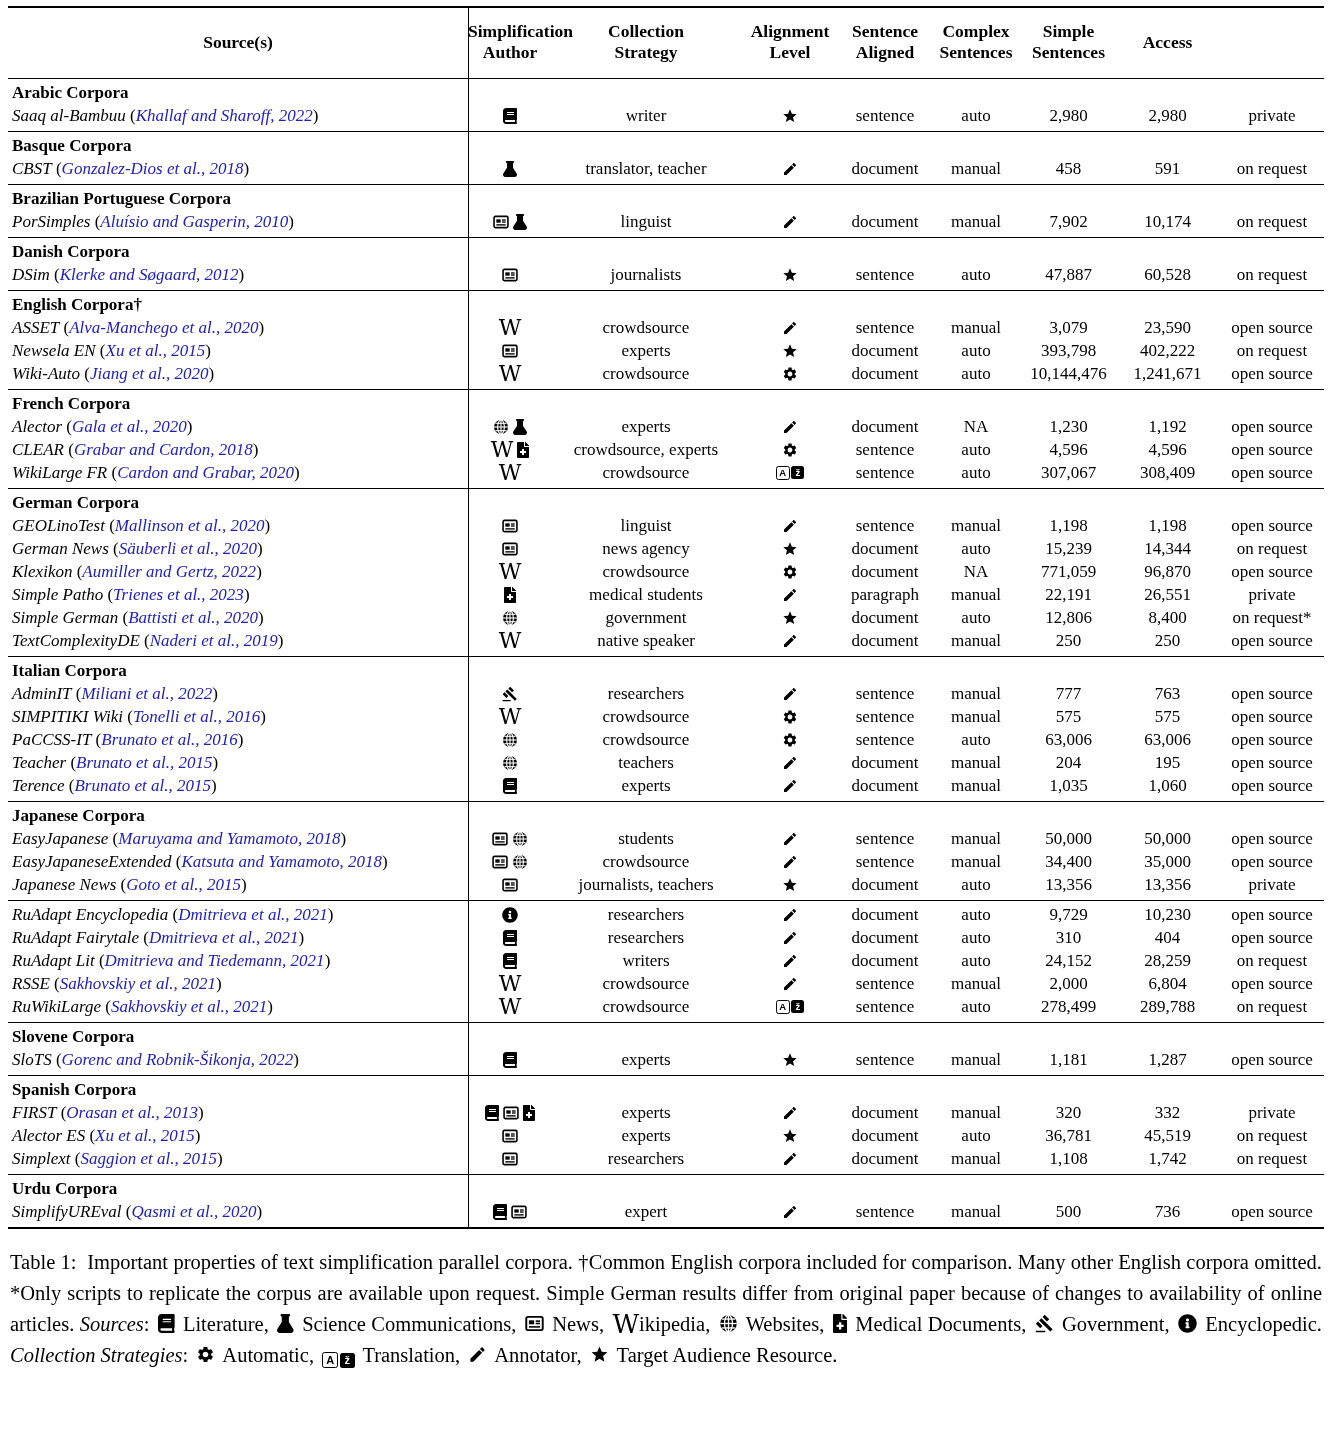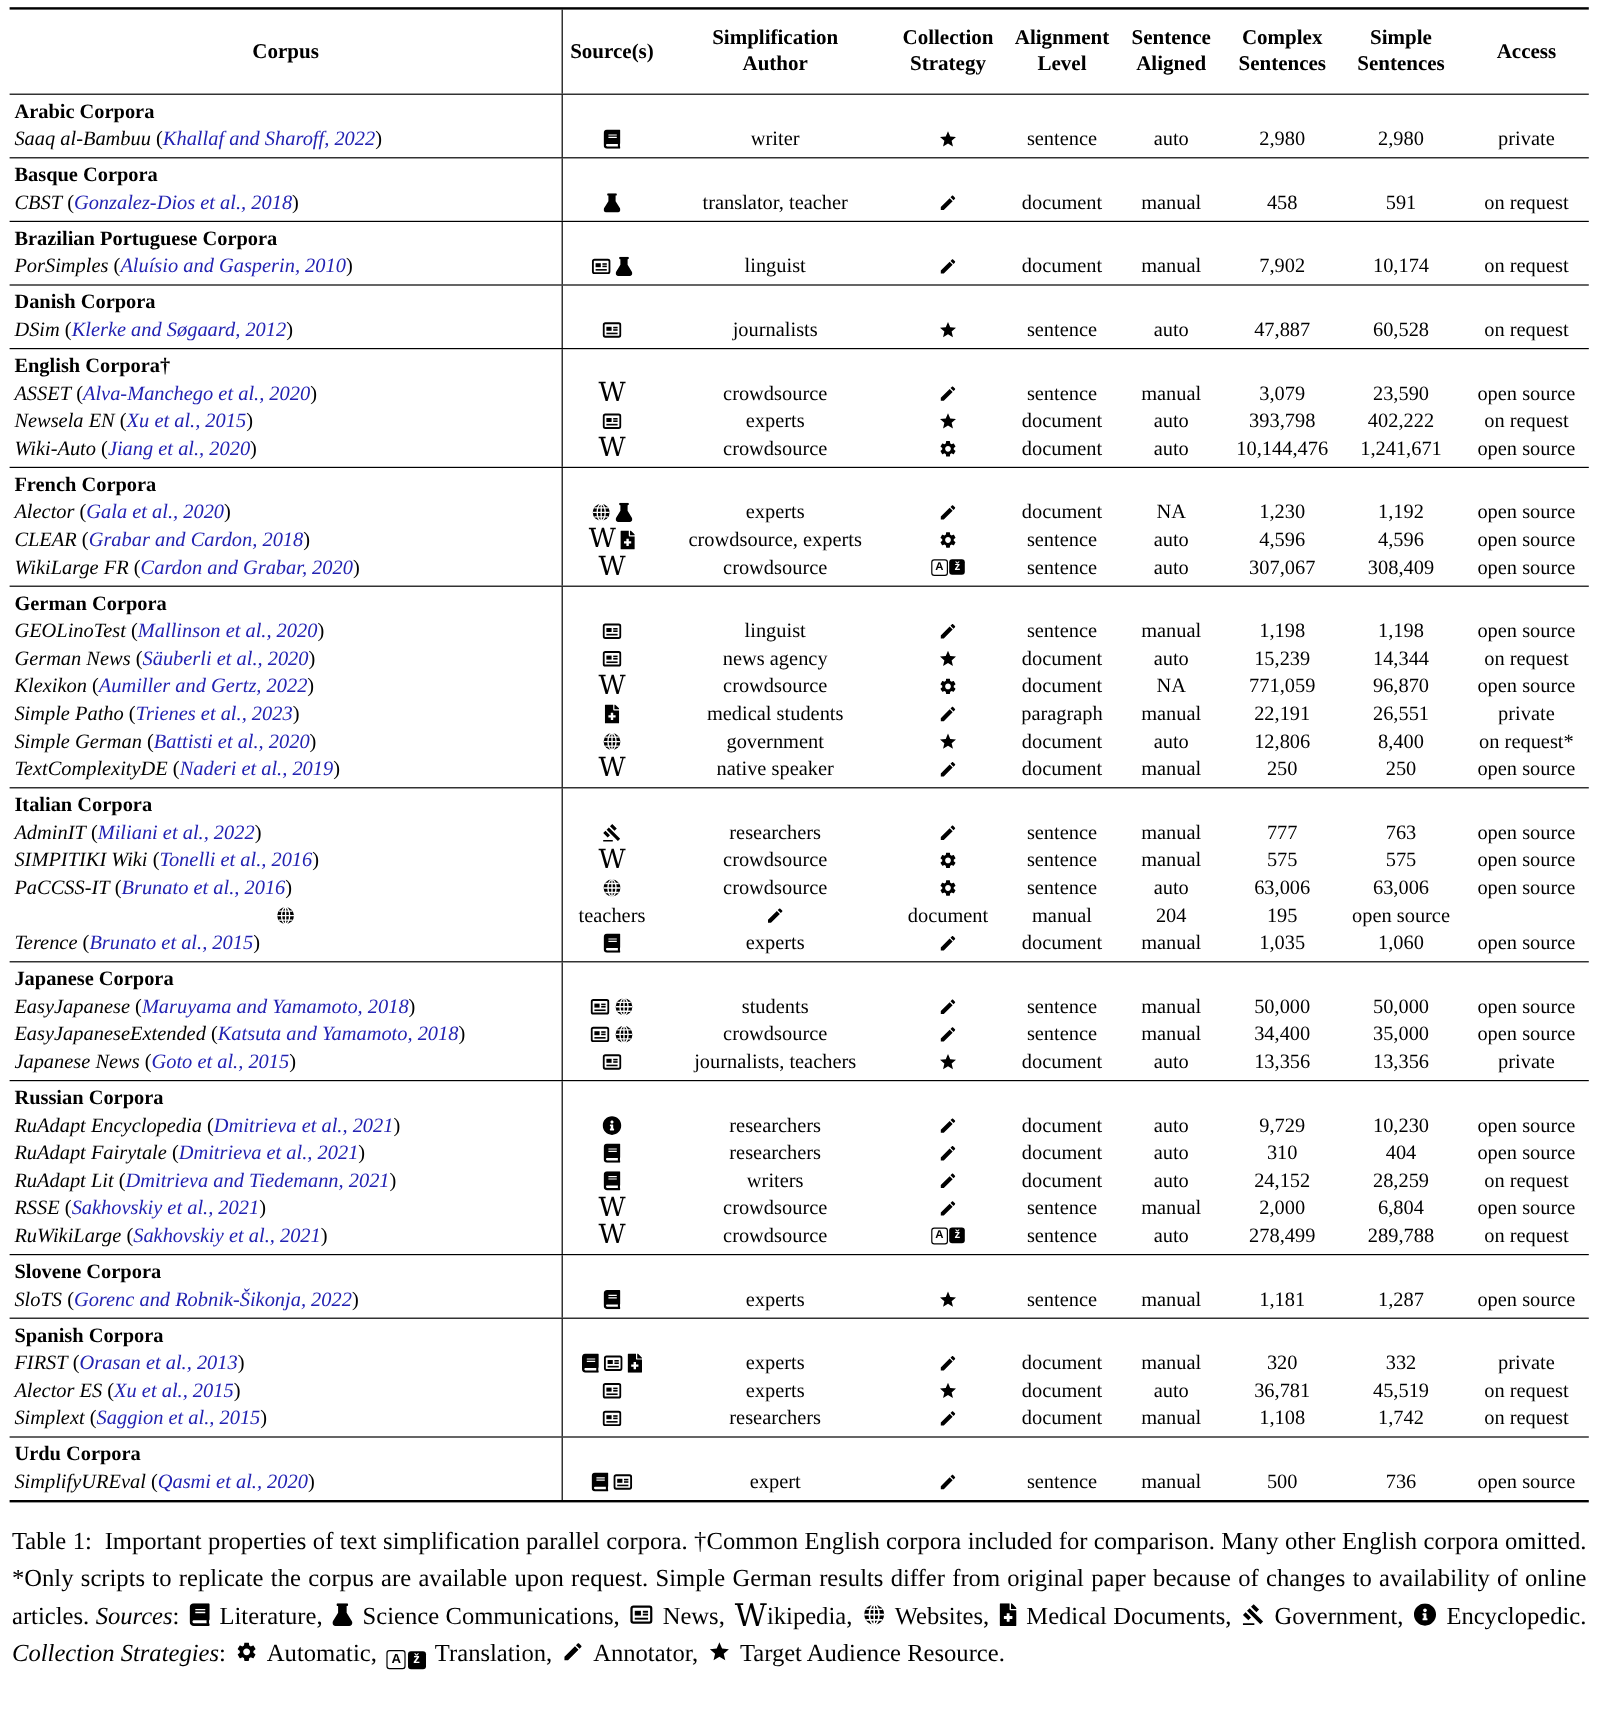--- a/index.html
+++ b/index.html
@@ -34,23 +34,20 @@
   .caption .tr-a{width:14px;height:14px;font-size:11px;}
   .caption .tr-z{width:15px;height:15px;font-size:11px;}
 </style>
 </head>
 <body>
 
 <div class="tablewrap">
   <div class="thead" id="thead">
       <div class="row">
         <div class="hcell">
-          <div>Corpus</div>
-        </div>
-        <div class="hcell">
           <div>Source(s)</div>
         </div>
         <div class="hcell">
           <div>Simplification</div>
           <div>Author</div>
         </div>
         <div class="hcell">
           <div>Collection</div>
           <div>Strategy</div>
         </div>
@@ -637,20 +634,21 @@
               </svg>
             </span>
           </div>
           <div class="cell">sentence</div>
           <div class="cell">auto</div>
           <div class="cell">63,006</div>
           <div class="cell">63,006</div>
           <div class="cell">open source</div>
         </div>
         <div class="row">
+          <div class="cell corpus"><span class="cname">Teacher</span> (<a class="cite">Brunato et al., 2015</a>)</div>
           <div class="cell src">
             <span class="icon">
               <svg viewBox="0 0 24 24">
                 <circle cx="12" cy="12" r="10.5"></circle>
                 <g stroke="#fff" stroke-width="1.7" fill="none">
                   <path d="M1.5 12h21"></path>
                   <path d="M12 1.5v21"></path>
                   <ellipse cx="12" cy="12" rx="5" ry="10.5"></ellipse>
                   <path d="M3.6 6.4h16.8"></path>
                   <path d="M3.6 17.6h16.8"></path>
@@ -808,31 +806,20 @@
             </span>
           </div>
           <div class="cell">document</div>
           <div class="cell">auto</div>
           <div class="cell">13,356</div>
           <div class="cell">13,356</div>
           <div class="cell">private</div>
         </div>
       </div>
       <div class="group">
-        <div class="row group-head">
-          <div class="cell corpus">Russian Corpora</div>
-          <div class="cell"></div>
-          <div class="cell"></div>
-          <div class="cell"></div>
-          <div class="cell"></div>
-          <div class="cell"></div>
-          <div class="cell"></div>
-          <div class="cell"></div>
-          <div class="cell"></div>
-        </div>
         <div class="row">
           <div class="cell corpus"><span class="cname">RuAdapt Encyclopedia</span> (<a class="cite">Dmitrieva et al., 2021</a>)</div>
           <div class="cell src">
             <span class="icon">
               <svg viewBox="0 0 512 512">
                 <path d="M256 8C119 8 8 119.1 8 256c0 137 111 248 248 248s248-111 248-248C504 119.1 393 8 256 8zm0 110c23.2 0 42 18.8 42 42s-18.8 42-42 42-42-18.8-42-42 18.8-42 42-42zm56 254c0 6.6-5.4 12-12 12h-88c-6.6 0-12-5.4-12-12v-24c0-6.6 5.4-12 12-12h12v-64h-12c-6.6 0-12-5.4-12-12v-24c0-6.6 5.4-12 12-12h64c6.6 0 12 5.4 12 12v100h12c6.6 0 12 5.4 12 12v24z"></path>
               </svg>
             </span>
           </div>
           <div class="cell">researchers</div>

